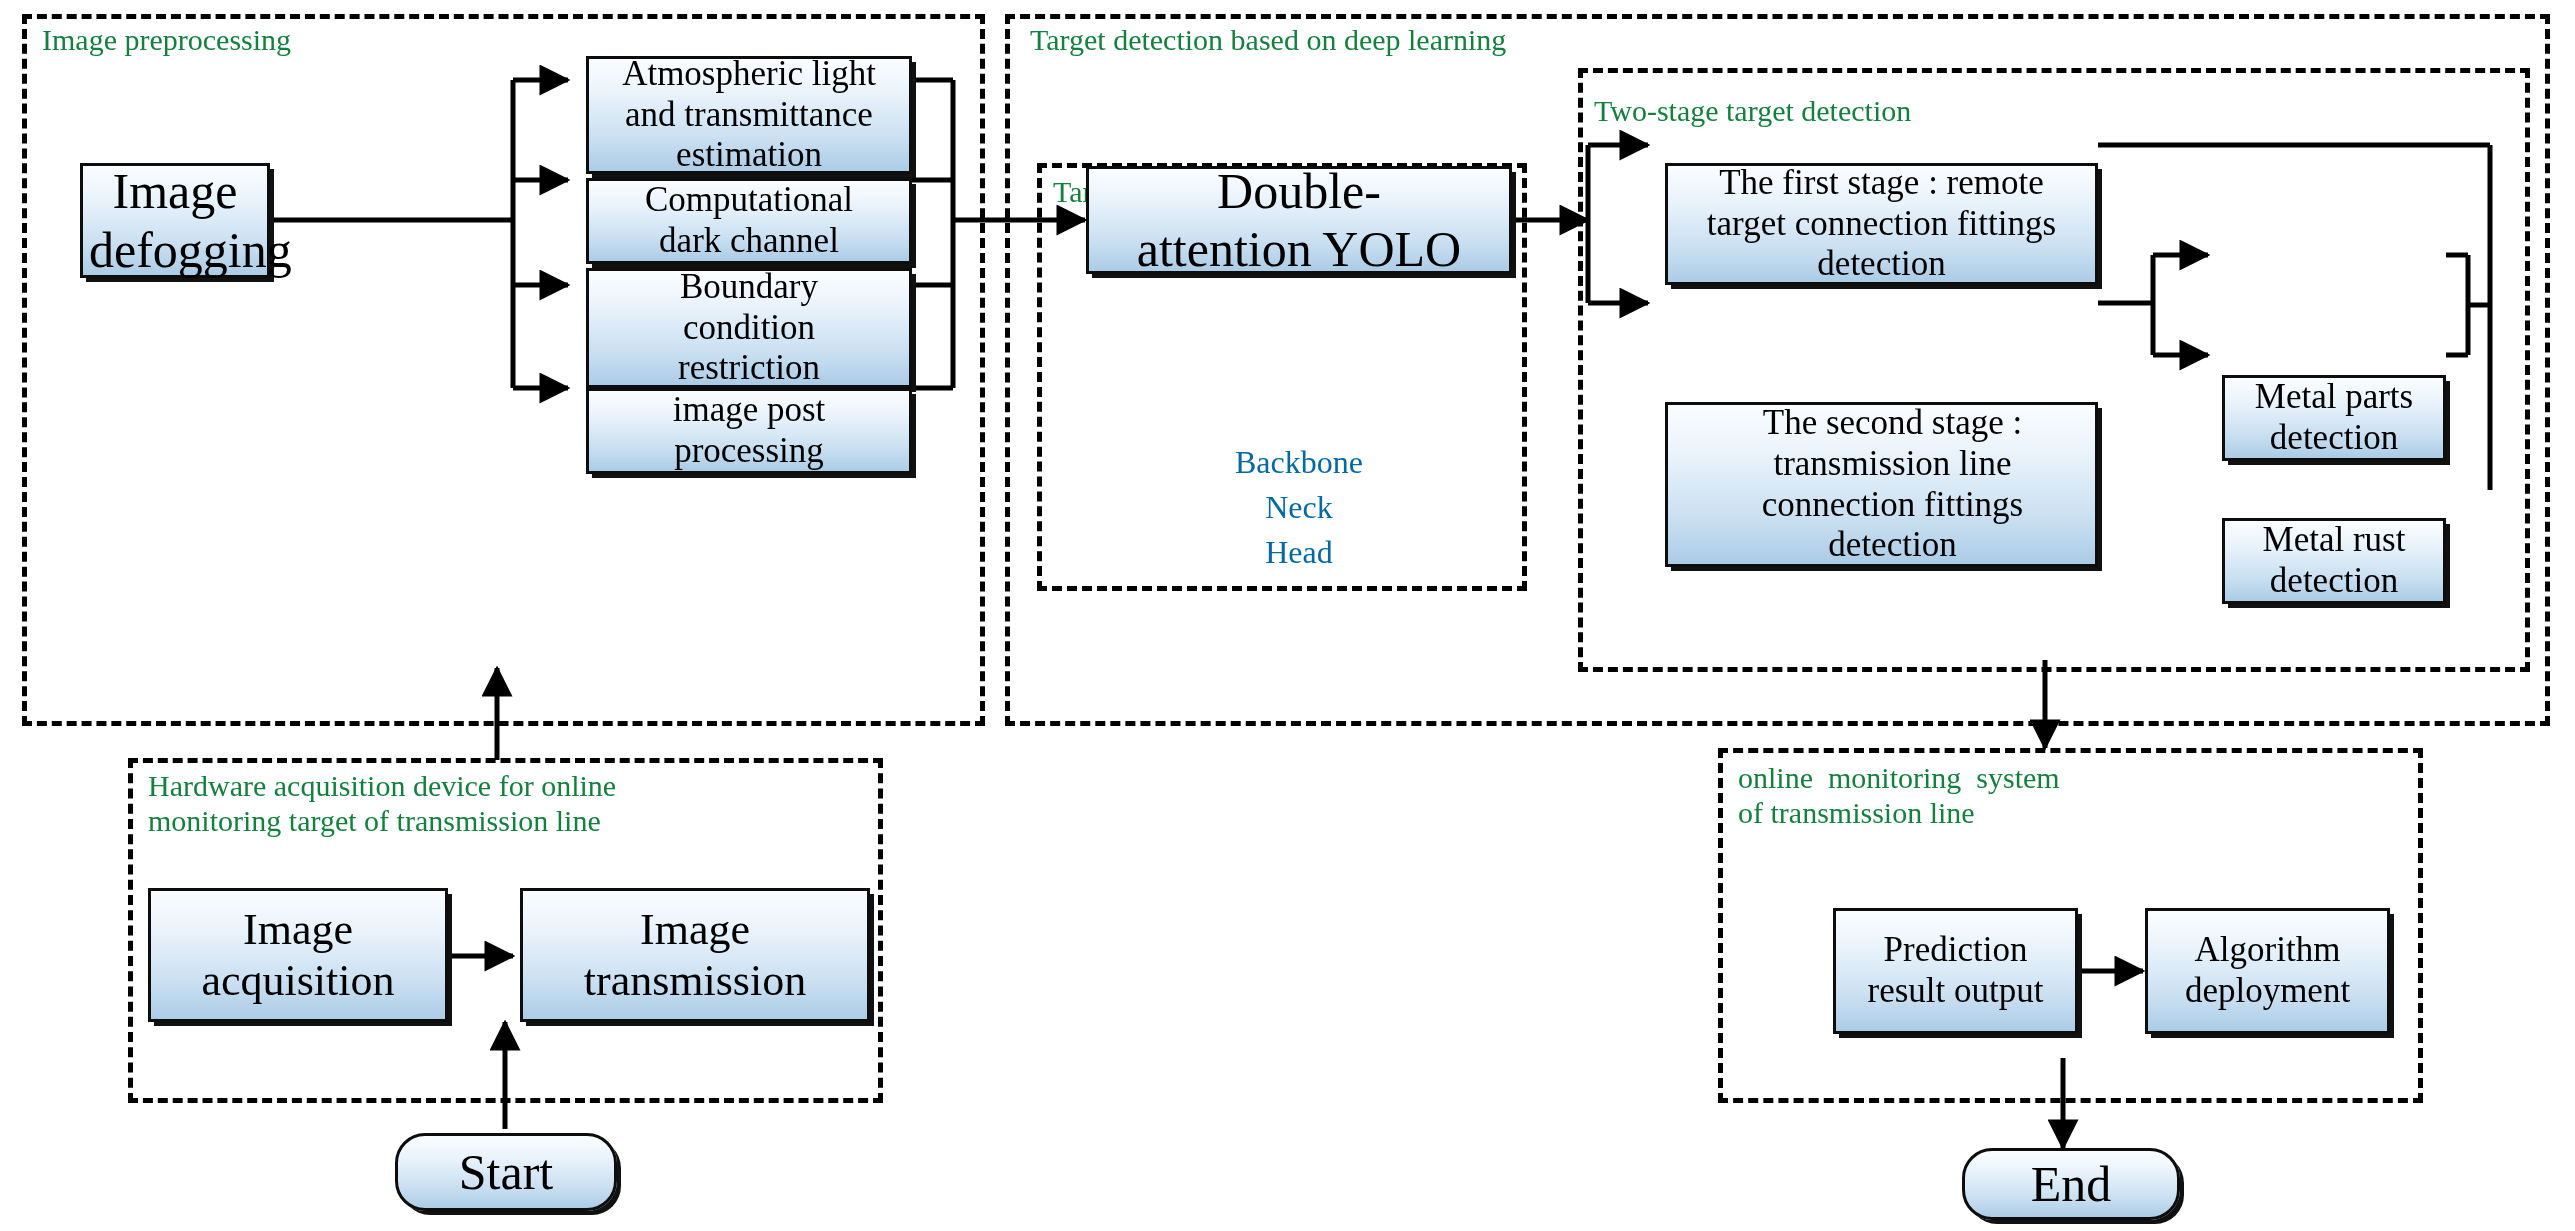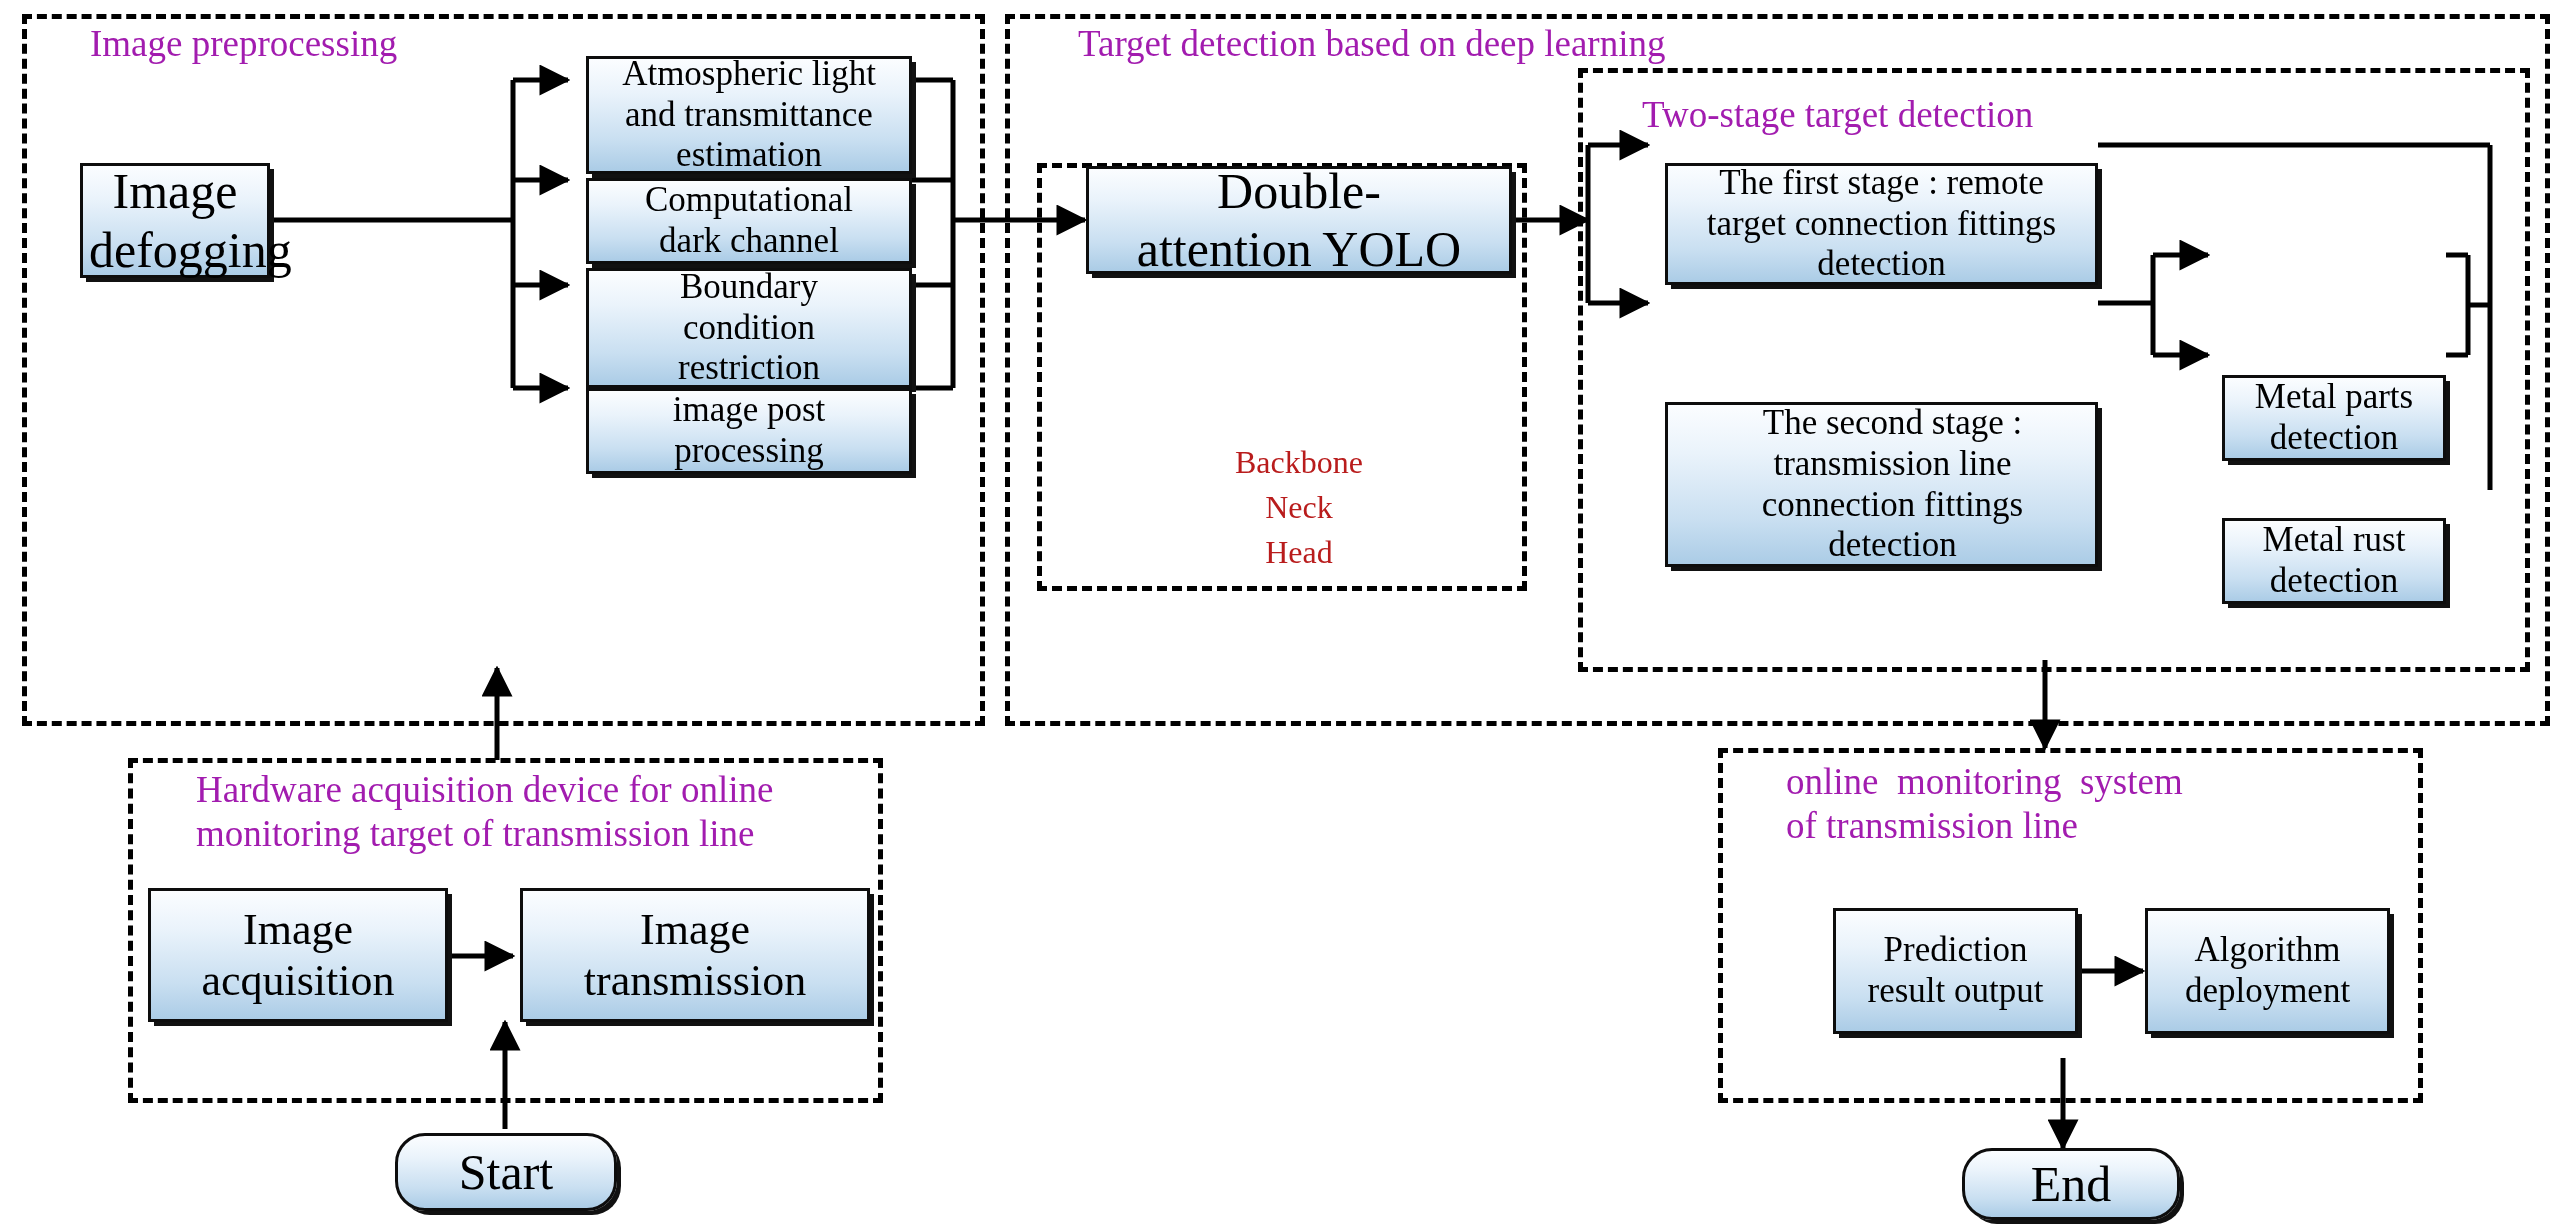--- a/index.html
+++ b/index.html
@@ -24,26 +24,25 @@
   }
   
   .group {
     position: absolute;
     border: 5px dashed #000000;
     box-sizing: border-box;
     background: transparent;
   }
   .group-label {
     position: absolute;
-    font-size: 37px;
+    font-size: 30px;
     line-height: 1.18;
-    color: #a21caf;
+    color: #15803d;
     white-space: pre;
     letter-spacing: 0px;
-    margin-left: 48px;
   }
   
   .box {
     position: absolute;
     box-sizing: border-box;
     border: 3px solid #0d0d0d;
     background: linear-gradient(to bottom, #fbfdff 0%, #eaf3fb 30%, #c9dff1 72%, #abcce6 100%);
     box-shadow: 5px 5px 0 -1px #111111;
     display: flex;
     align-items: center;
@@ -59,21 +58,21 @@
   .f46 { font-size: 50px; }
   .terminator {
     border-radius: 30px;
     box-shadow: 5px 5px 0 -1px #111111;
   }
   .plain-label {
     position: absolute;
     font-size: 32px;
     line-height: 1.3;
     text-align: center;
-    color: #b91c1c;
+    color: #0369a1;
     white-space: pre;
   }
 </style>
 </head>
 <body>
 
 <div id="root">
 
   <svg class="layer" viewBox="0 0 2575 1231">
     <defs>

